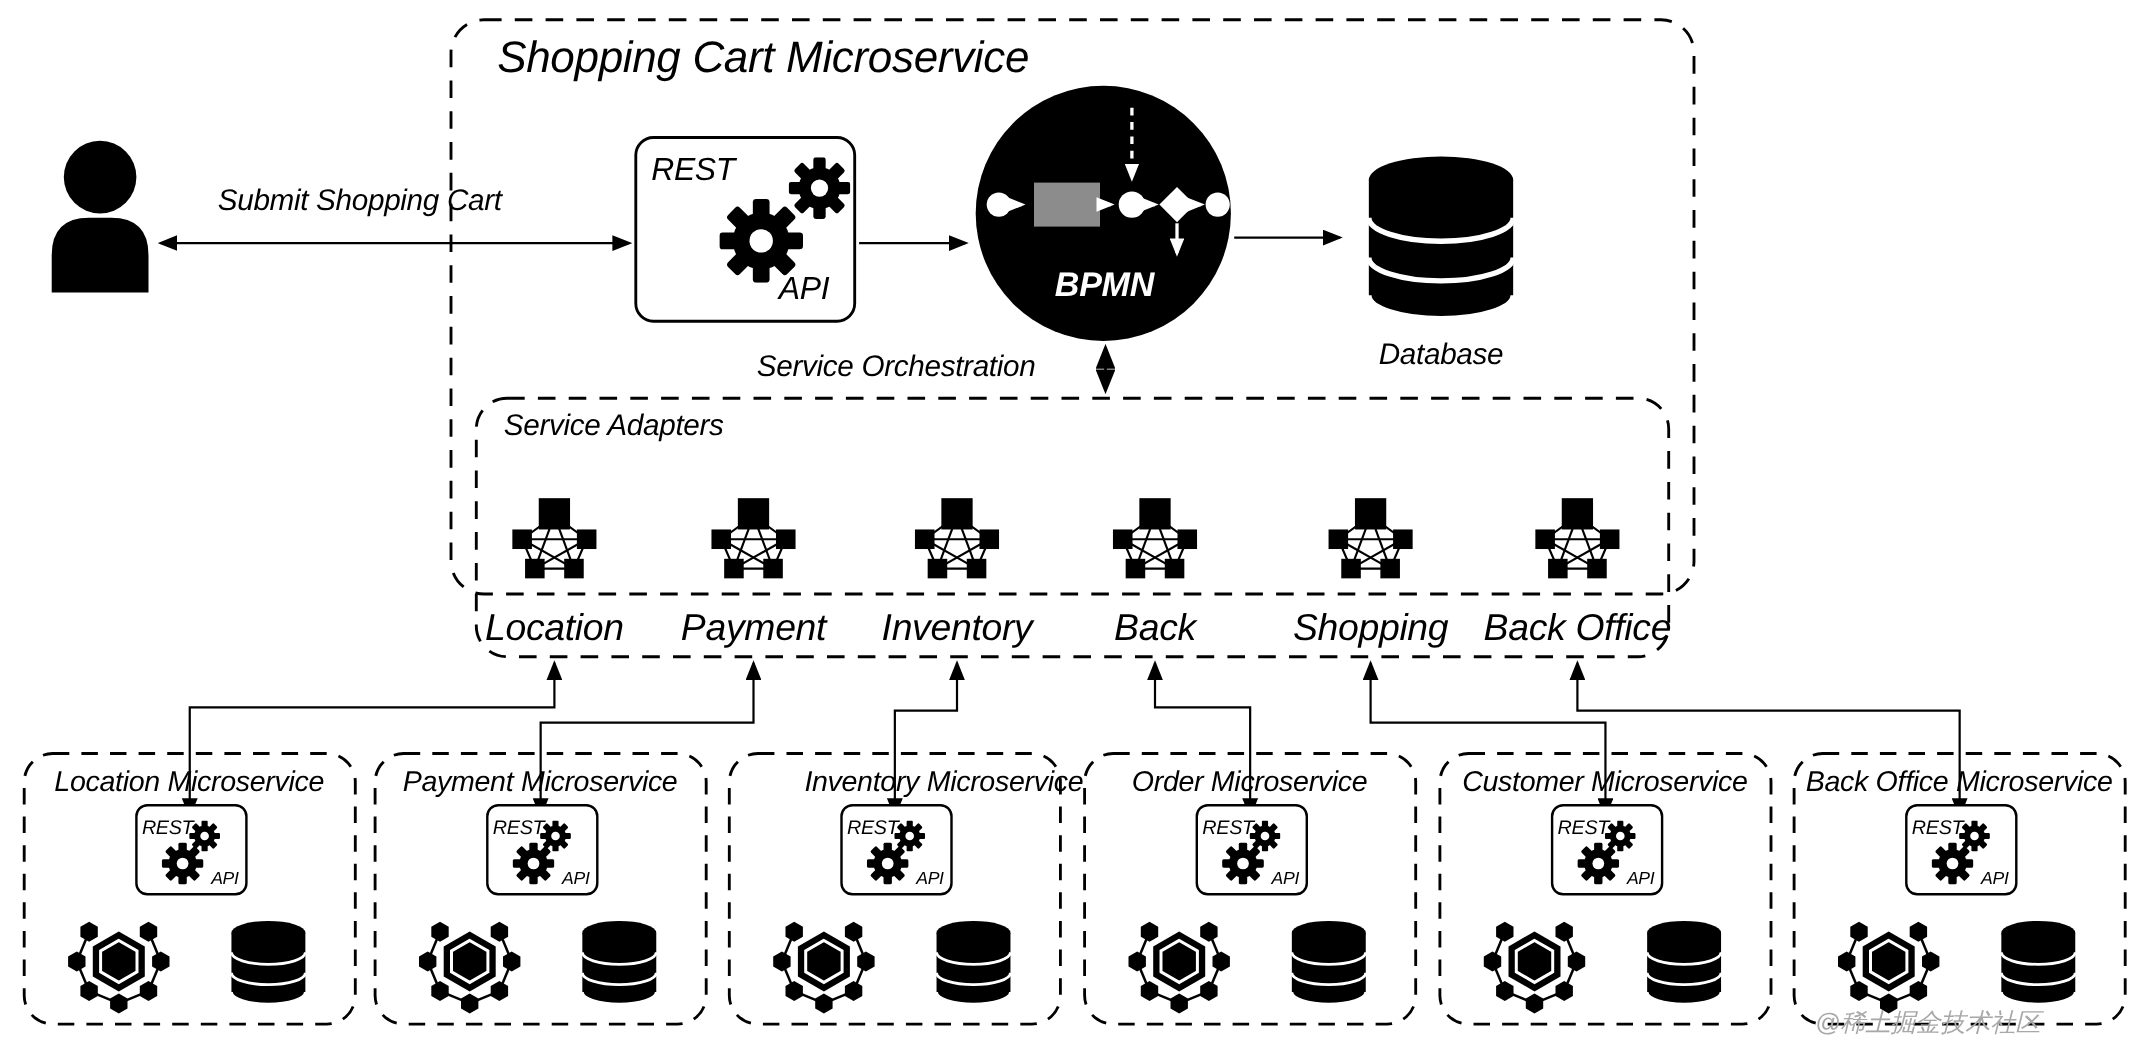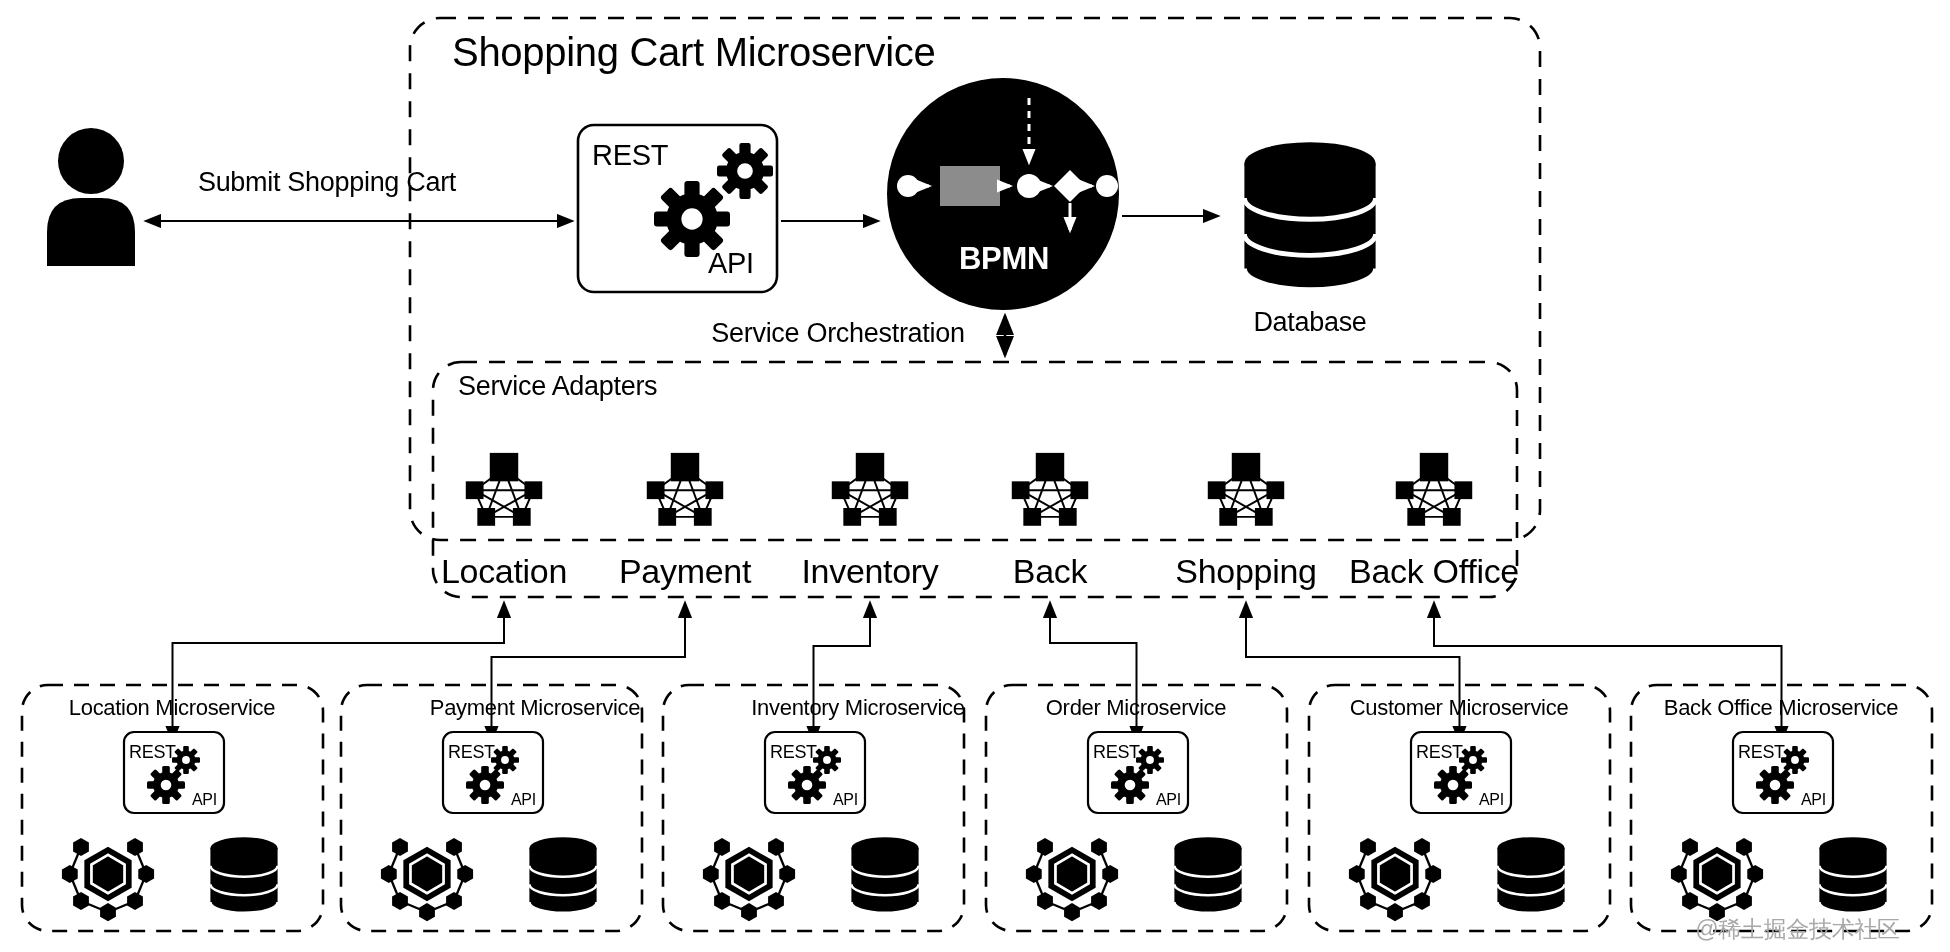--- a/index.html
+++ b/index.html
@@ -1,24 +1,24 @@
 <!DOCTYPE html>
 <html><head>
 <meta charset="utf-8">
 <style>
   html,body{margin:0;padding:0;background:#fff;}
   .stage{position:relative;width:1950px;height:952px;background:#fff;overflow:hidden;
-         font-family:"Liberation Sans",sans-serif;color:#000;}
+         font-family:"Liberation Sans",sans-serif;color:#000;font-style:italic;}
   .stage svg.layer{position:absolute;left:0;top:0;}
   .lbl{position:absolute;white-space:nowrap;letter-spacing:-0.3px;line-height:1.1;}
   .ctr{transform:translateX(-50%);}
-  .rt{text-align:center;}
+  .rt{text-align:left;}
   .title{font-size:40px;}
   .mid{font-size:27px;}
-  .svc-title{font-size:22px;}
+  .svc-title{font-size:26px;}
   .adp{font-size:34px;}
   .bigrest{font-size:29px;}
   .minirest{font-size:18px;}
   .miniapi{font-size:16px;}
   .bpmn{font-size:31px;font-weight:bold;color:#fff;}
   .wm{font-size:23px;color:#a8a8a8;}
 </style>
 </head>
 <body>
 
@@ -189,21 +189,21 @@
 <div class="lbl mid" style="left:458px;top:372px;">Service Adapters</div>
 
 <div class="lbl adp ctr" style="left:504px;top:553px;">Location</div>
 <div class="lbl adp ctr" style="left:685px;top:553px;">Payment</div>
 <div class="lbl adp ctr" style="left:870px;top:553px;">Inventory</div>
 <div class="lbl adp ctr" style="left:1050px;top:553px;">Back</div>
 <div class="lbl adp ctr" style="left:1246px;top:553px;">Shopping</div>
 <div class="lbl adp ctr" style="left:1434px;top:553px;">Back Office</div>
 
 <div class="lbl svc-title ctr" style="left:172px;top:696px;">Location Microservice</div>
-<div class="lbl svc-title ctr" style="left:491px;top:696px;margin-left:44px;">Payment Microservice</div>
+<div class="lbl svc-title ctr" style="left:491px;top:696px;">Payment Microservice</div>
 <div class="lbl svc-title ctr" style="left:813px;top:696px;margin-left:45px;">Inventory Microservice</div>
 <div class="lbl svc-title ctr" style="left:1136px;top:696px;">Order Microservice</div>
 <div class="lbl svc-title ctr" style="left:1459px;top:696px;">Customer Microservice</div>
 <div class="lbl svc-title ctr" style="left:1781px;top:696px;">Back Office Microservice</div>
 
 <div class="lbl minirest" style="left:129px;top:743px;">REST</div>
 <div class="lbl miniapi" style="left:192px;top:791px;">API</div>
 <div class="lbl minirest" style="left:448px;top:743px;">REST</div>
 <div class="lbl miniapi" style="left:511px;top:791px;">API</div>
 <div class="lbl minirest" style="left:770px;top:743px;">REST</div>

